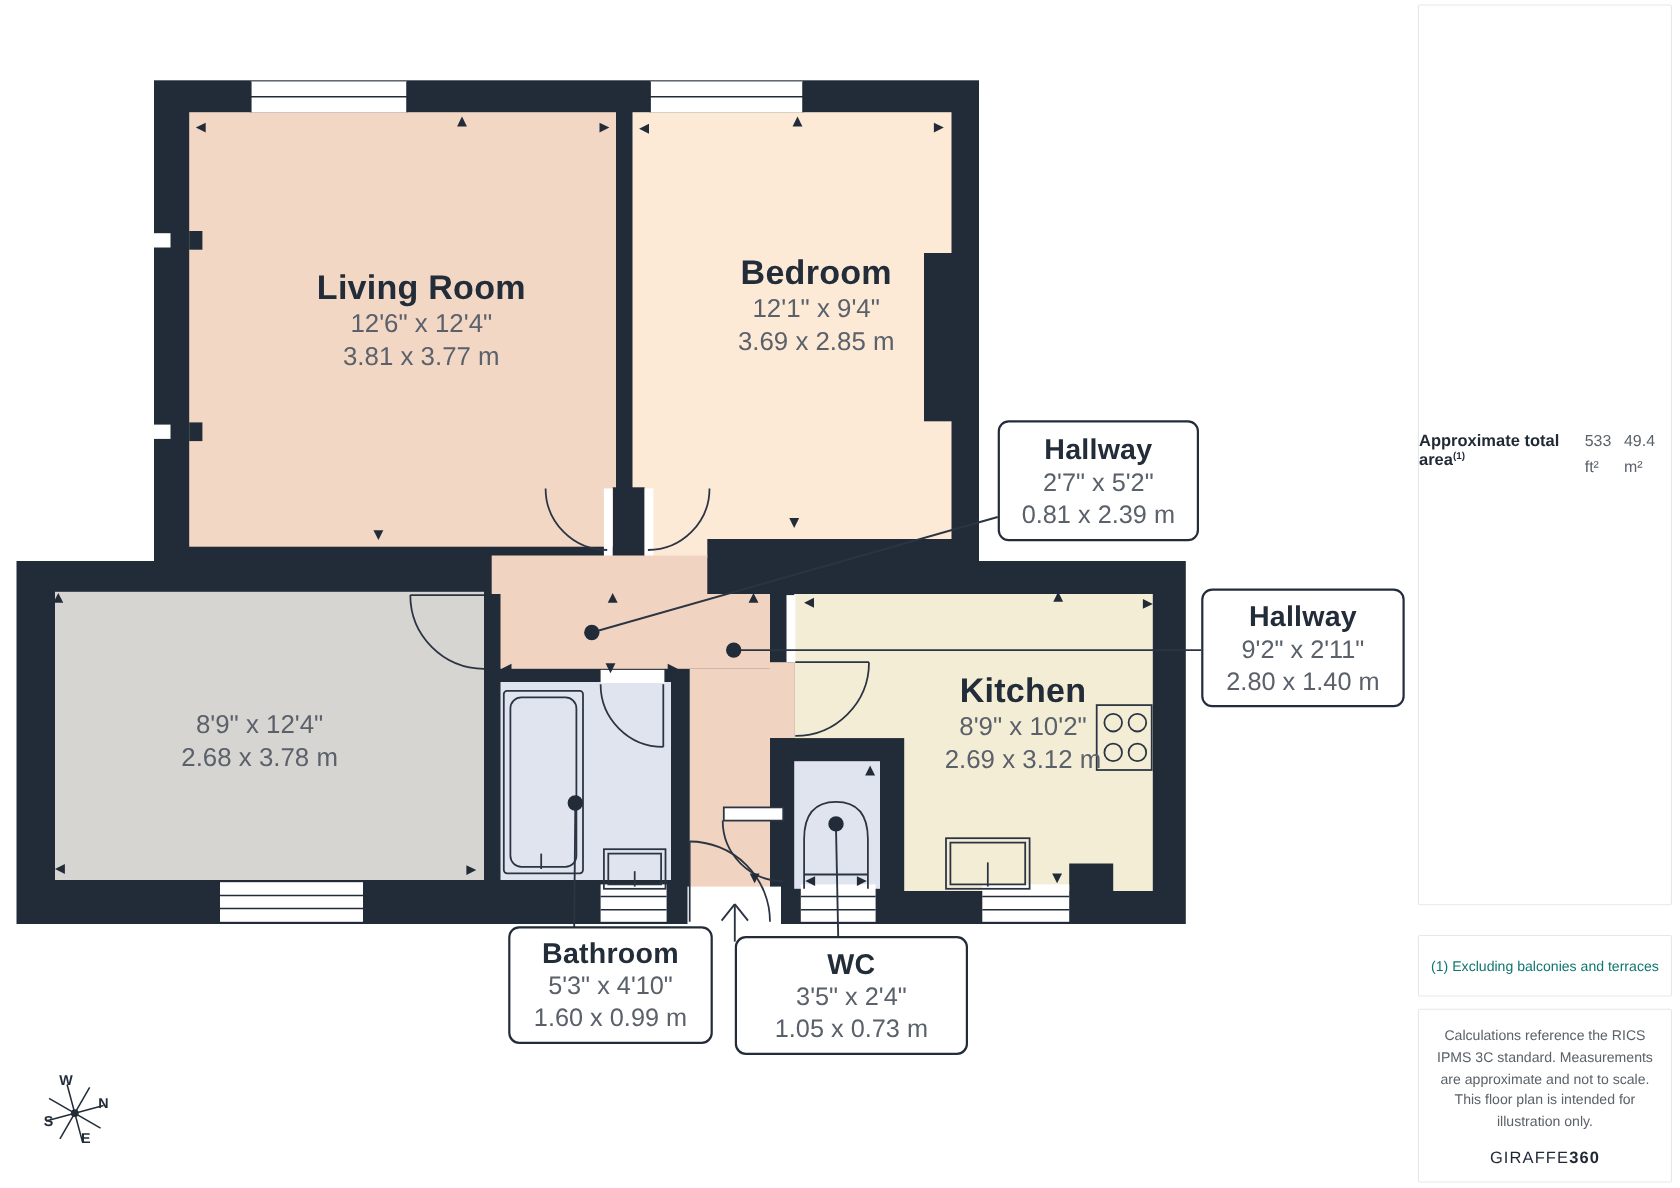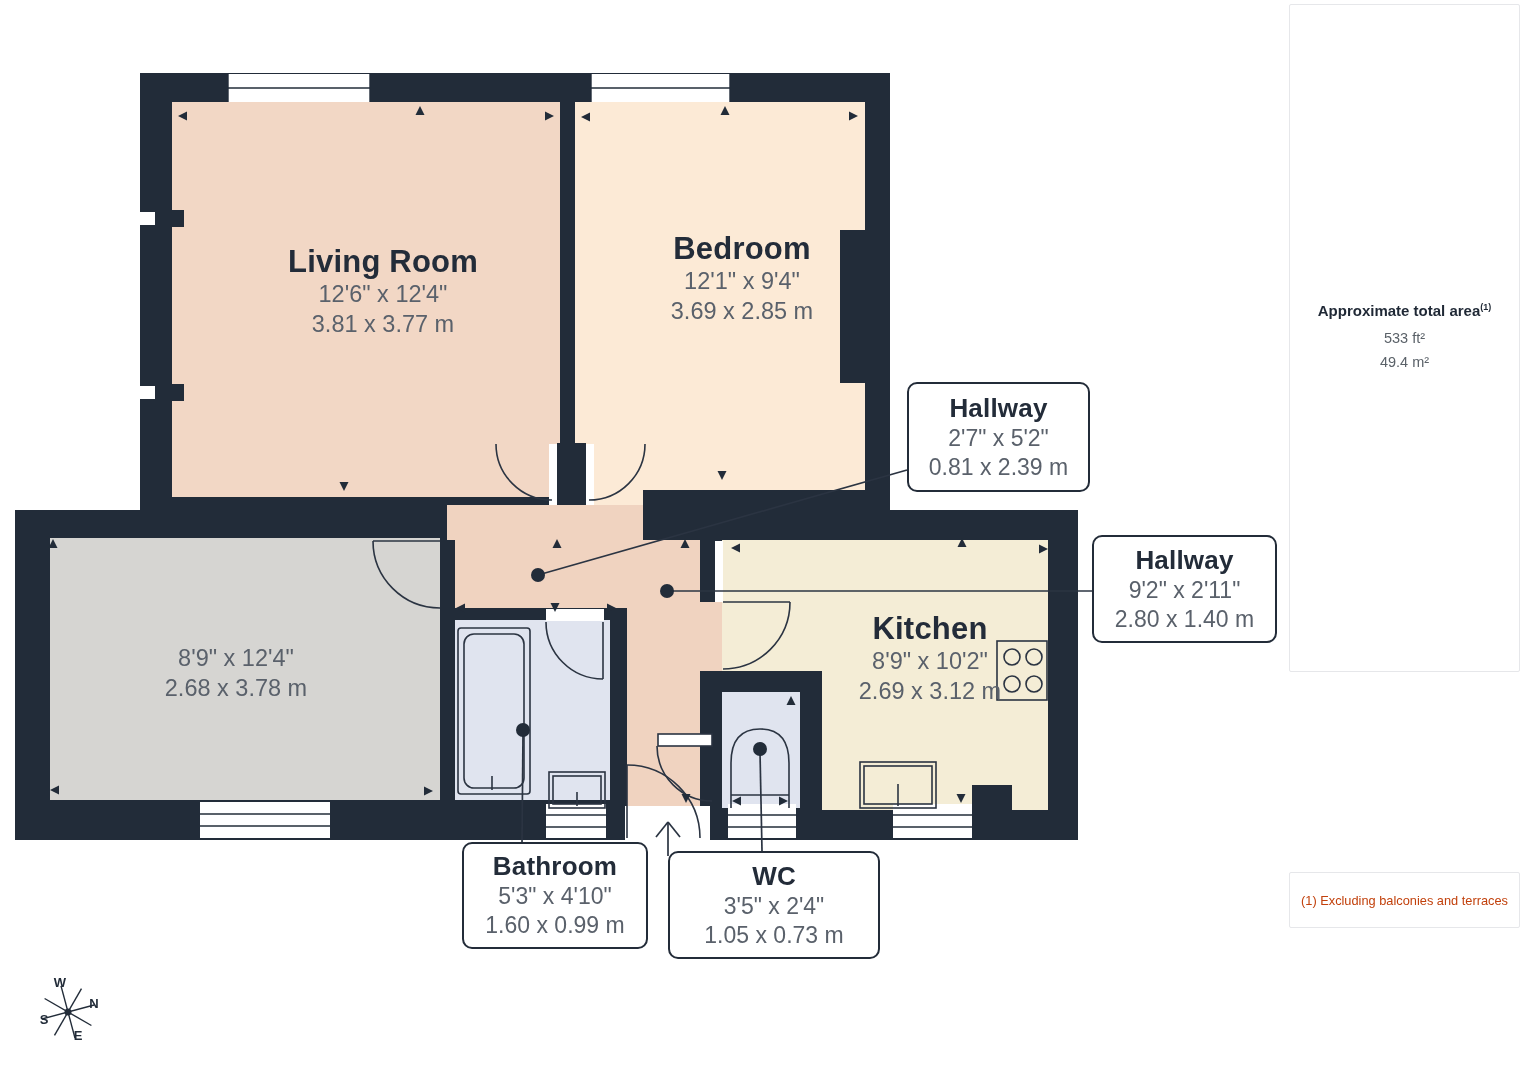--- a/index.html
+++ b/index.html
@@ -15,26 +15,26 @@
   .callout{position:absolute;background:#ffffff;border:2px solid #232c39;border-radius:10px;
            display:flex;flex-direction:column;justify-content:center;align-items:center;
            text-align:center;box-sizing:border-box;}
   .callout .room-title{font-size:26px;}
   .callout .room-dims{font-size:23px;line-height:1.25;}
 
   .compass-letter{position:absolute;transform:translate(-50%,-50%);font-size:13px;font-weight:bold;color:#222c39;}
 
   .panel{position:absolute;left:1289px;width:231px;background:#ffffff;border:1px solid #e6e7ea;
          border-radius:2px;box-sizing:border-box;}
-  #panel-area{top:4px;height:668px;display:flex;flex-direction:column;justify-content:center;align-items:center;}
+  #panel-area{top:4px;height:819px;display:flex;flex-direction:row;justify-content:center;align-items:center;}
   #panel-area .area-title{font-size:15px;font-weight:bold;color:#1f2835;margin-bottom:8px;}
   #panel-area .area-title sup{font-size:9px;}
   #panel-area .area-value{font-size:14.5px;color:#5a6168;line-height:1.6;}
-  #panel-footnote{top:872px;height:56px;display:flex;justify-content:center;align-items:center;
-                  font-size:12.8px;color:#c2410c;text-align:right;}
+  #panel-footnote{top:850px;height:56px;display:flex;justify-content:center;align-items:center;
+                  font-size:12.8px;color:#0f766e;text-align:right;}
   #panel-disclaimer{top:917px;height:158px;display:flex;flex-direction:column;justify-content:center;align-items:center;}
   #panel-disclaimer .disclaimer-text{width:198px;text-align:center;font-size:12.8px;color:#5a6168;line-height:1.55;}
   #panel-disclaimer .brand{margin-top:14px;font-size:15px;color:#1f2835;letter-spacing:1px;}
   #panel-disclaimer .brand .b{font-weight:bold;}
 </style>
 </head>
 <body>
 
 <div id="stage">
 
@@ -275,14 +275,20 @@
       <span>Approximate total area</span><sup>(1)</sup>
     </div>
     <div class="area-value">533 ft²</div>
     <div class="area-value">49.4 m²</div>
   </div>
 
   <div class="panel" id="panel-footnote">
     <span>(1) Excluding balconies and terraces</span>
   </div>
 
+  <div class="panel" id="panel-disclaimer">
+    <div class="disclaimer-text">Calculations reference the RICS IPMS 3C standard. Measurements are approximate and not to scale. This floor plan is intended for illustration only.</div>
+    <div class="brand">
+      <span>GIRAFFE</span><span class="b">360</span>
+    </div>
+  </div>
 
 </div>
 
 </body></html>

